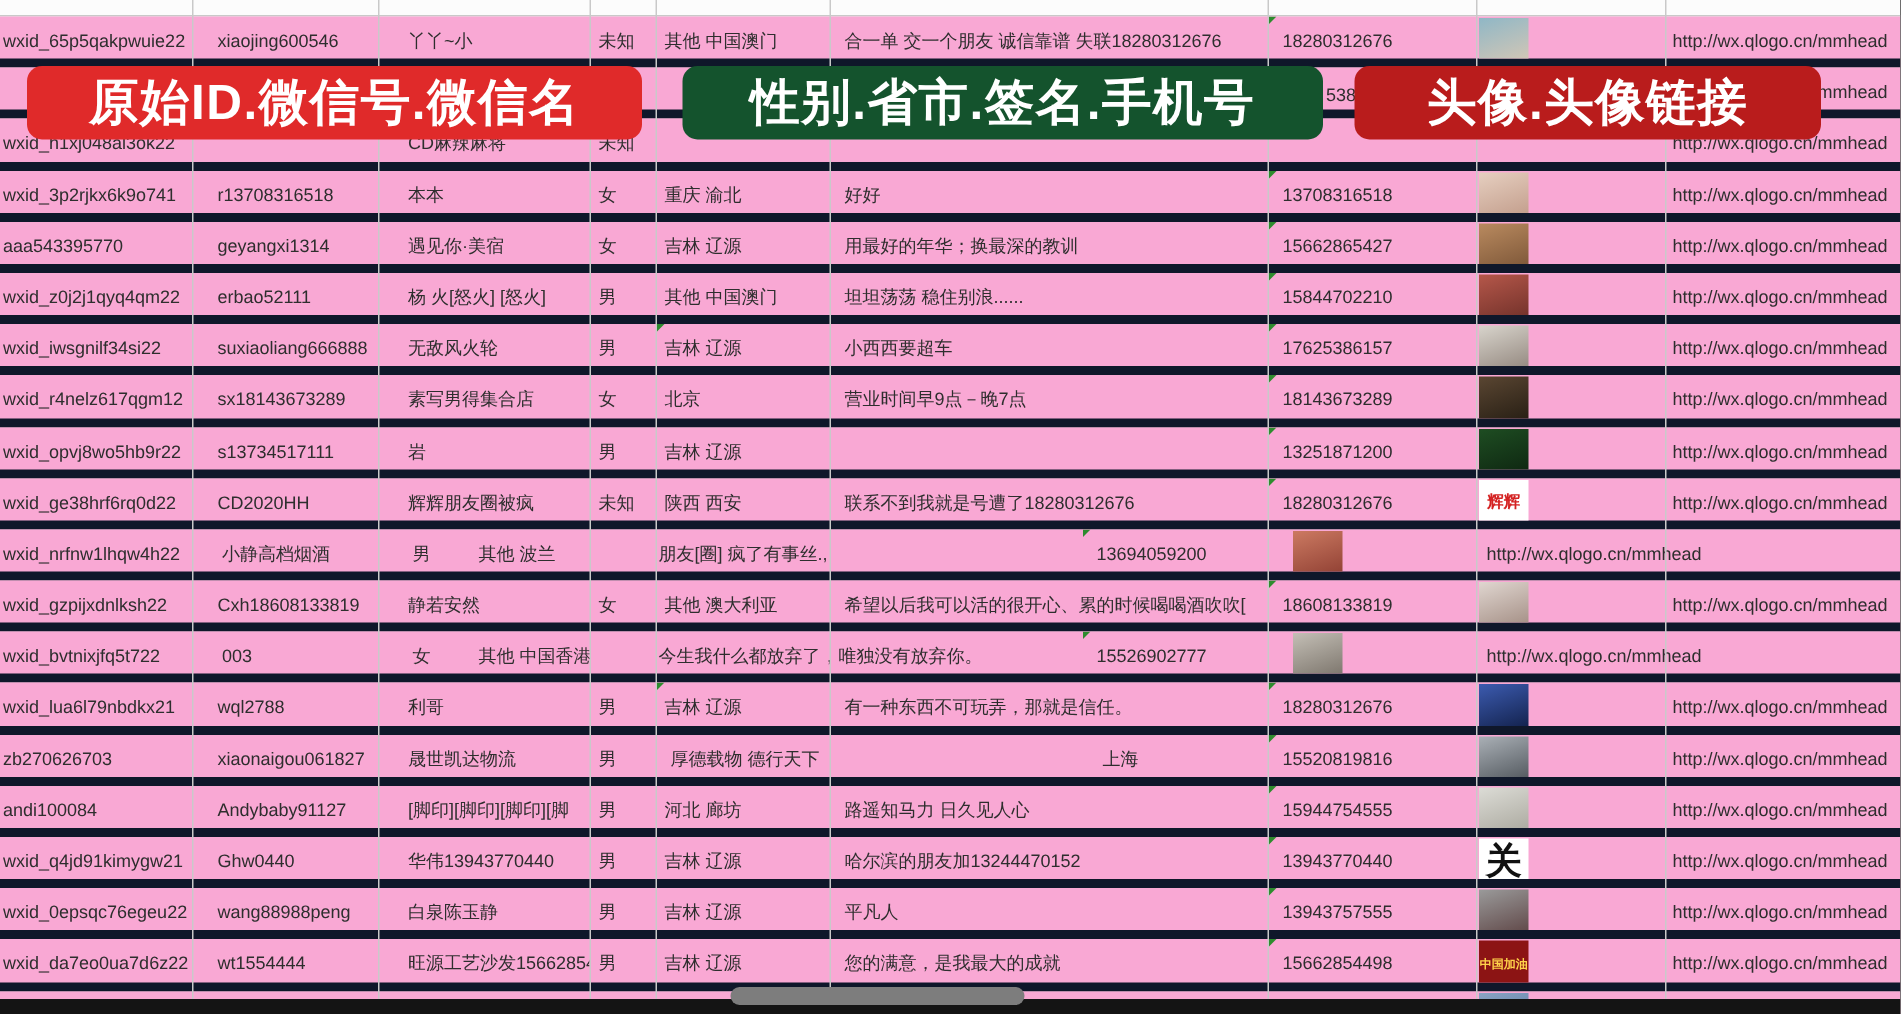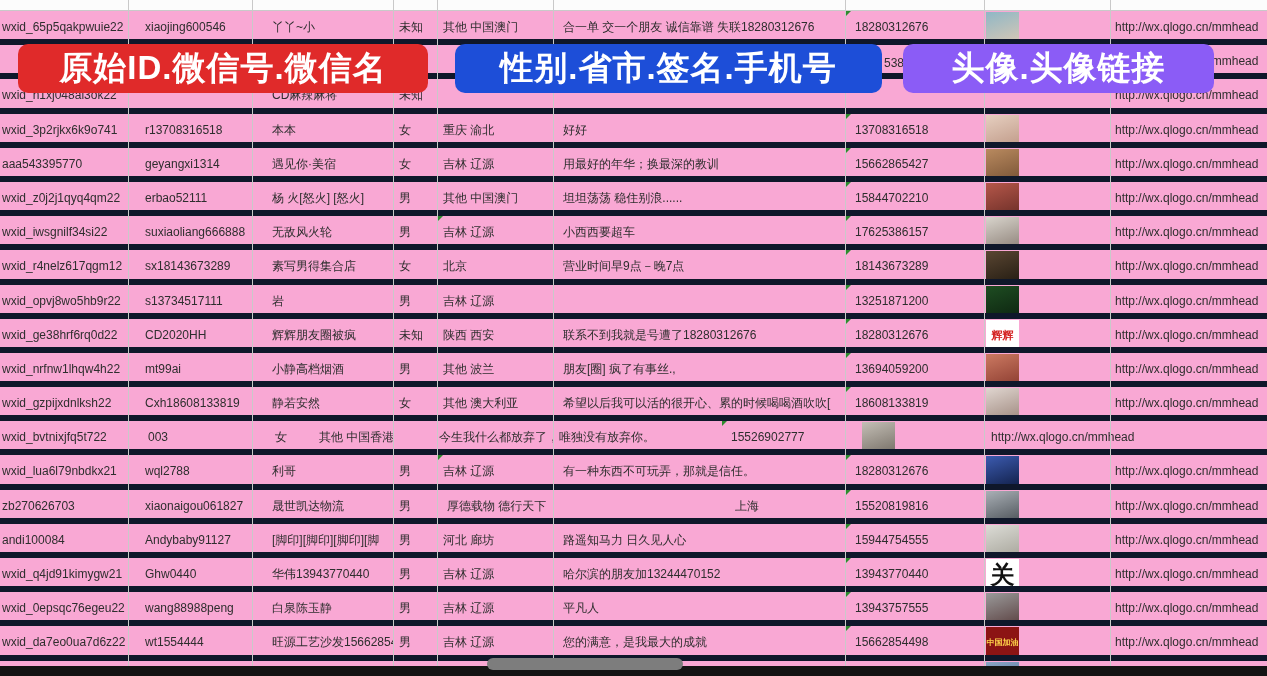--- a/index.html
+++ b/index.html
@@ -180,21 +180,20 @@
     <div class="cell c-region">陕西 西安</div>
     <div class="cell c-sig">联系不到我就是号遭了18280312676</div>
     <div class="cell c-phone flag">18280312676</div>
     <div class="cell c-avatar">
       <div class="avatar" style="background: rgb(255, 255, 255); color: rgb(212, 34, 34); font-size: 11px;">辉辉</div>
     </div>
     <div class="cell c-url">http://wx.qlogo.cn/mmhead</div>
   </div>
       <div class="row">
     <div class="cell c-wxid">wxid_nrfnw1lhqw4h22</div>
-    <div class="cell c-account">mt99ai</div>
     <div class="cell c-name">小静高档烟酒</div>
     <div class="cell c-gender">男</div>
     <div class="cell c-region">其他 波兰</div>
     <div class="cell c-sig">朋友[圈] 疯了有事丝.,</div>
     <div class="cell c-phone flag">13694059200</div>
     <div class="cell c-avatar">
       <div class="avatar" style="background: linear-gradient(160deg, rgb(204, 122, 98), rgb(140, 60, 48));"></div>
     </div>
     <div class="cell c-url">http://wx.qlogo.cn/mmhead</div>
   </div>
@@ -321,19 +320,19 @@
   <div class="vline" style="left:393px"></div>
   <div class="vline" style="left:437px"></div>
   <div class="vline" style="left:553px"></div>
   <div class="vline" style="left:845px"></div>
   <div class="vline" style="left:984px"></div>
   <div class="vline" style="left:1110px"></div>
 
   <div id="hidden-phone-fragment">5386</div>
 
   <div class="banner" id="banner-1" style="background: rgb(224, 42, 42); margin-left: 16px;">原始ID.微信号.微信名</div>
-  <div class="banner" id="banner-2" style="background: #1d4ed8;">性别.省市.签名.手机号</div>
-  <div class="banner" id="banner-3" style="background: #8b5cf6;">头像.头像链接</div>
+  <div class="banner" id="banner-2" style="background: #14532d;">性别.省市.签名.手机号</div>
+  <div class="banner" id="banner-3" style="background: #b91c1c;">头像.头像链接</div>
 
   <div id="bottom-bar"></div>
   <div id="scroll-thumb"></div>
 
 </div>
 
 </body></html>

